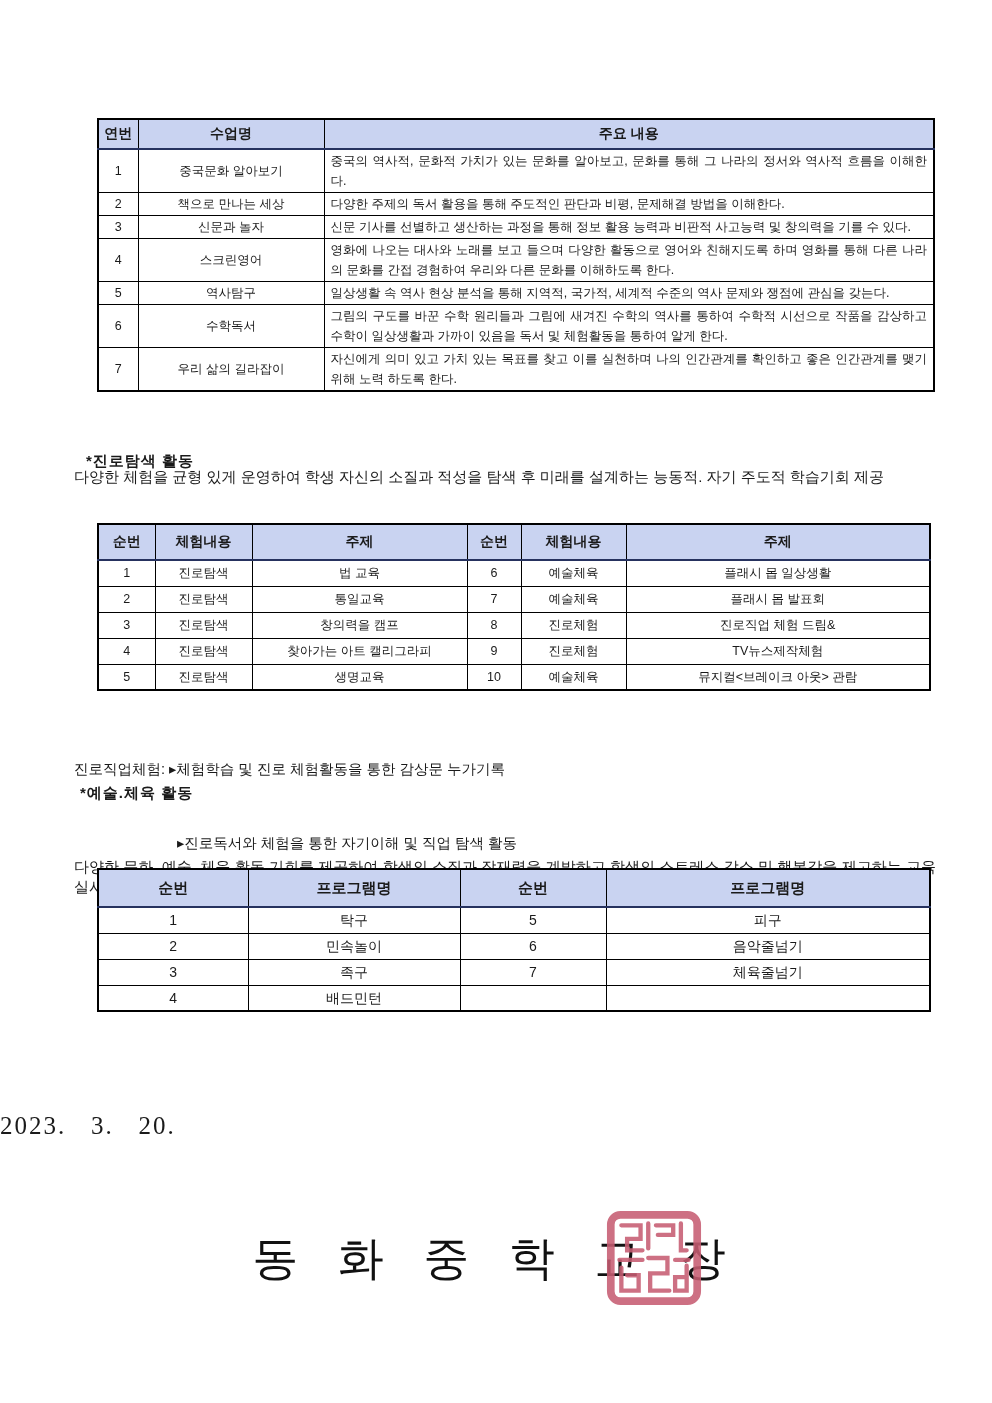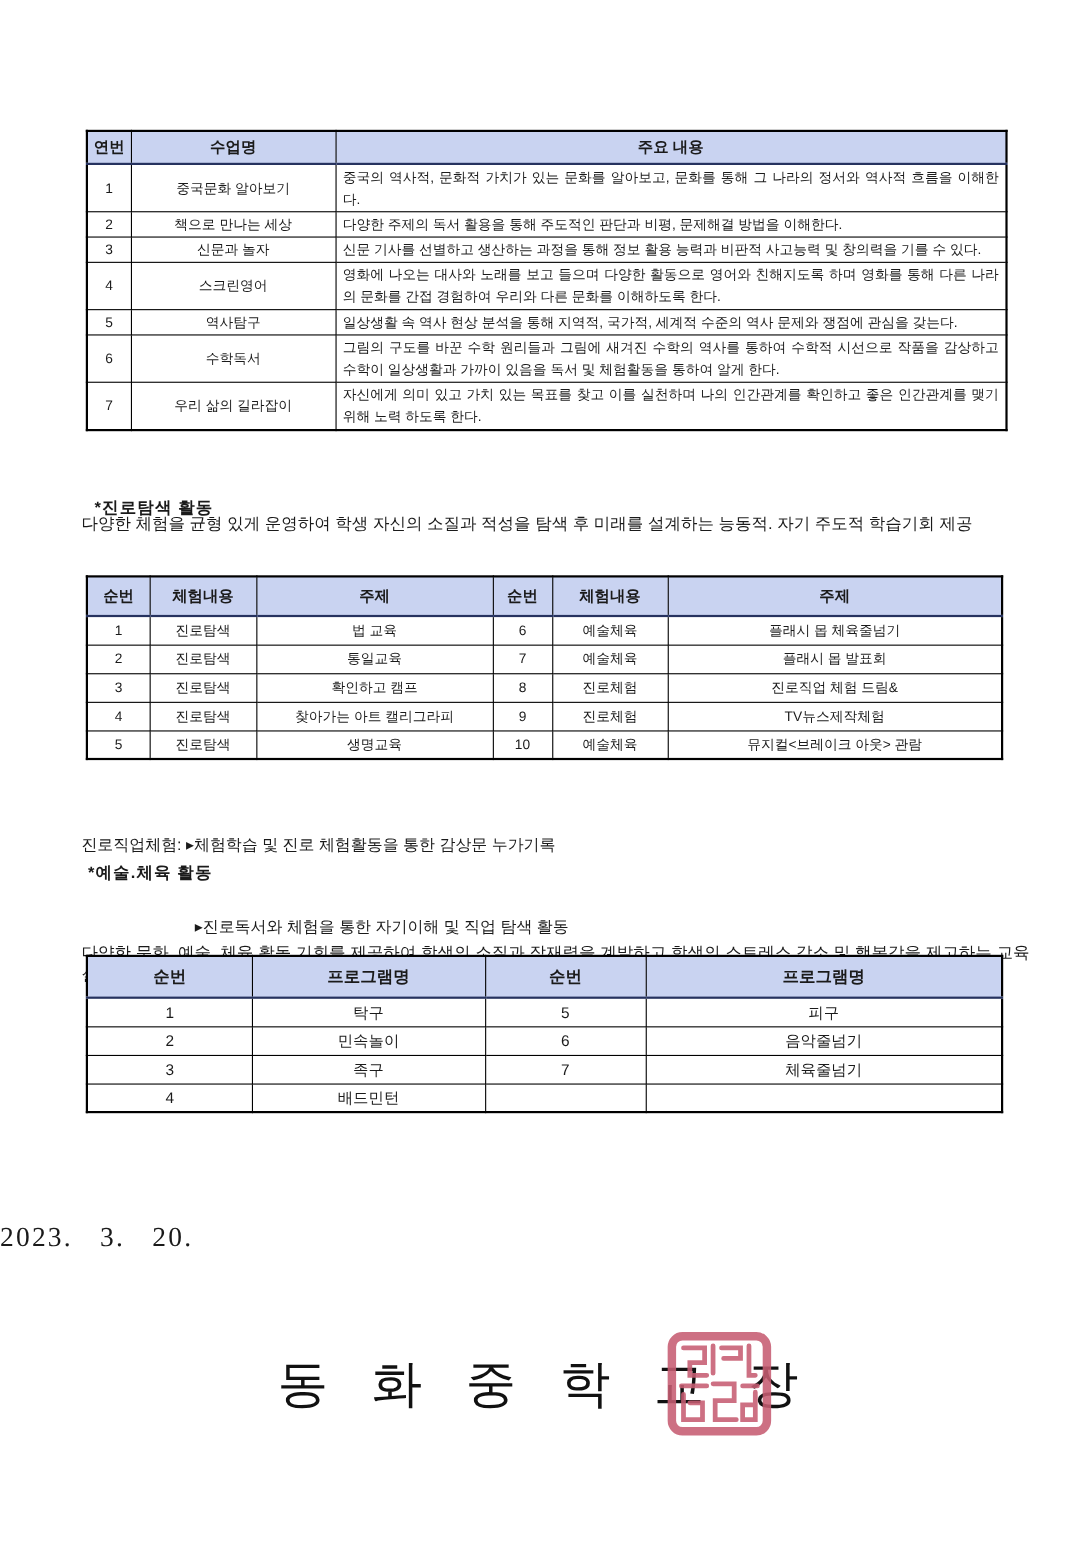--- a/index.html
+++ b/index.html
@@ -13,21 +13,21 @@
     color: #1a1a1a;
     overflow: hidden;
   }
 
   
   table {
     border-collapse: collapse;
     table-layout: fixed;
     width: 100%;
   }
-  .doc-table { border: 2px solid #000; }
+  .doc-table { border: 2px solid #000; margin-left: 19px; }
   .doc-table th {
     background: #c9d3f1;
     font-weight: bold;
     font-size: 14px;
     border: 1px solid #000;
     border-bottom: 2px solid #26325f;
     padding: 4px 4px;
     text-align: center;
   }
   .doc-table td {
@@ -187,34 +187,34 @@
         <th>주제</th>
       </tr>
     </thead>
     <tbody>
       <tr>
         <td class="c">1</td>
         <td class="c">진로탐색</td>
         <td class="c">법 교육</td>
         <td class="c">6</td>
         <td class="c">예술체육</td>
-        <td class="c">플래시 몹 체육줄넘기</td>
+        <td class="c">플래시 몹 일상생활</td>
       </tr>
       <tr>
         <td class="c">2</td>
         <td class="c">진로탐색</td>
         <td class="c">통일교육</td>
         <td class="c">7</td>
         <td class="c">예술체육</td>
         <td class="c">플래시 몹 발표회</td>
       </tr>
       <tr>
         <td class="c">3</td>
         <td class="c">진로탐색</td>
-        <td class="c">확인하고 캠프</td>
+        <td class="c">창의력을 캠프</td>
         <td class="c">8</td>
         <td class="c">진로체험</td>
         <td class="c">진로직업 체험 드림&amp;</td>
       </tr>
       <tr>
         <td class="c">4</td>
         <td class="c">진로탐색</td>
         <td class="c">찾아가는 아트 캘리그라피</td>
         <td class="c">9</td>
         <td class="c">진로체험</td>

